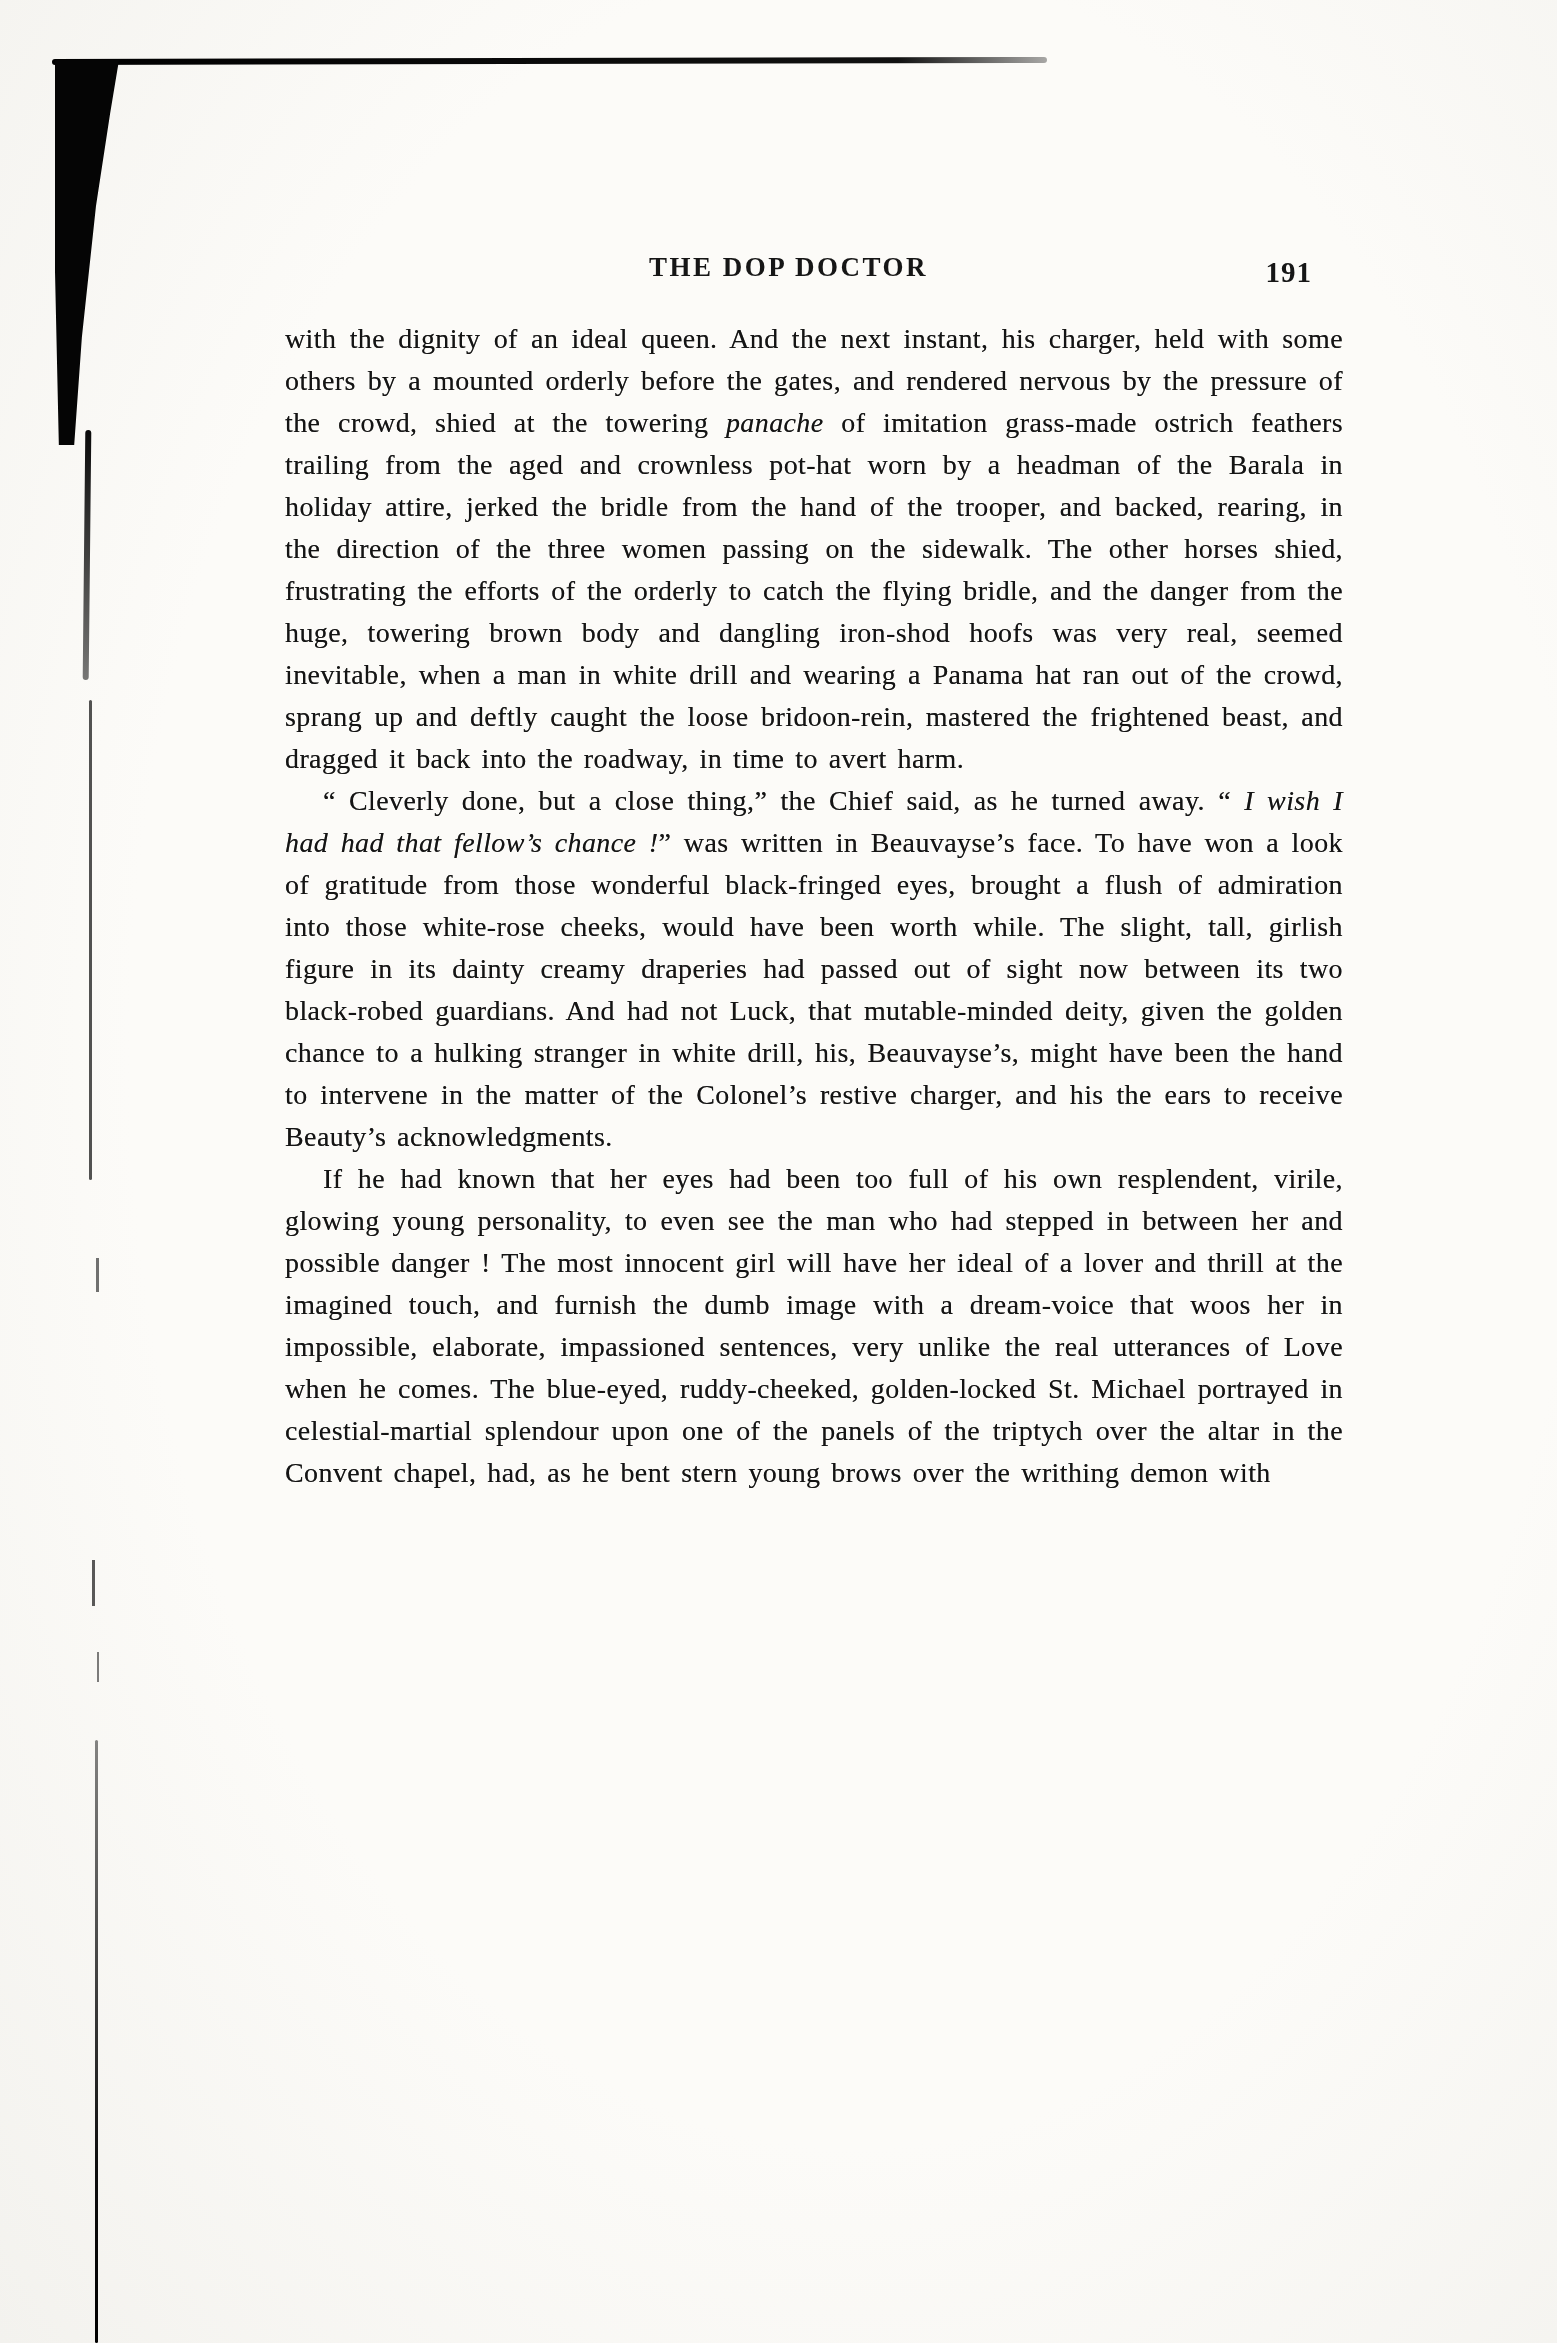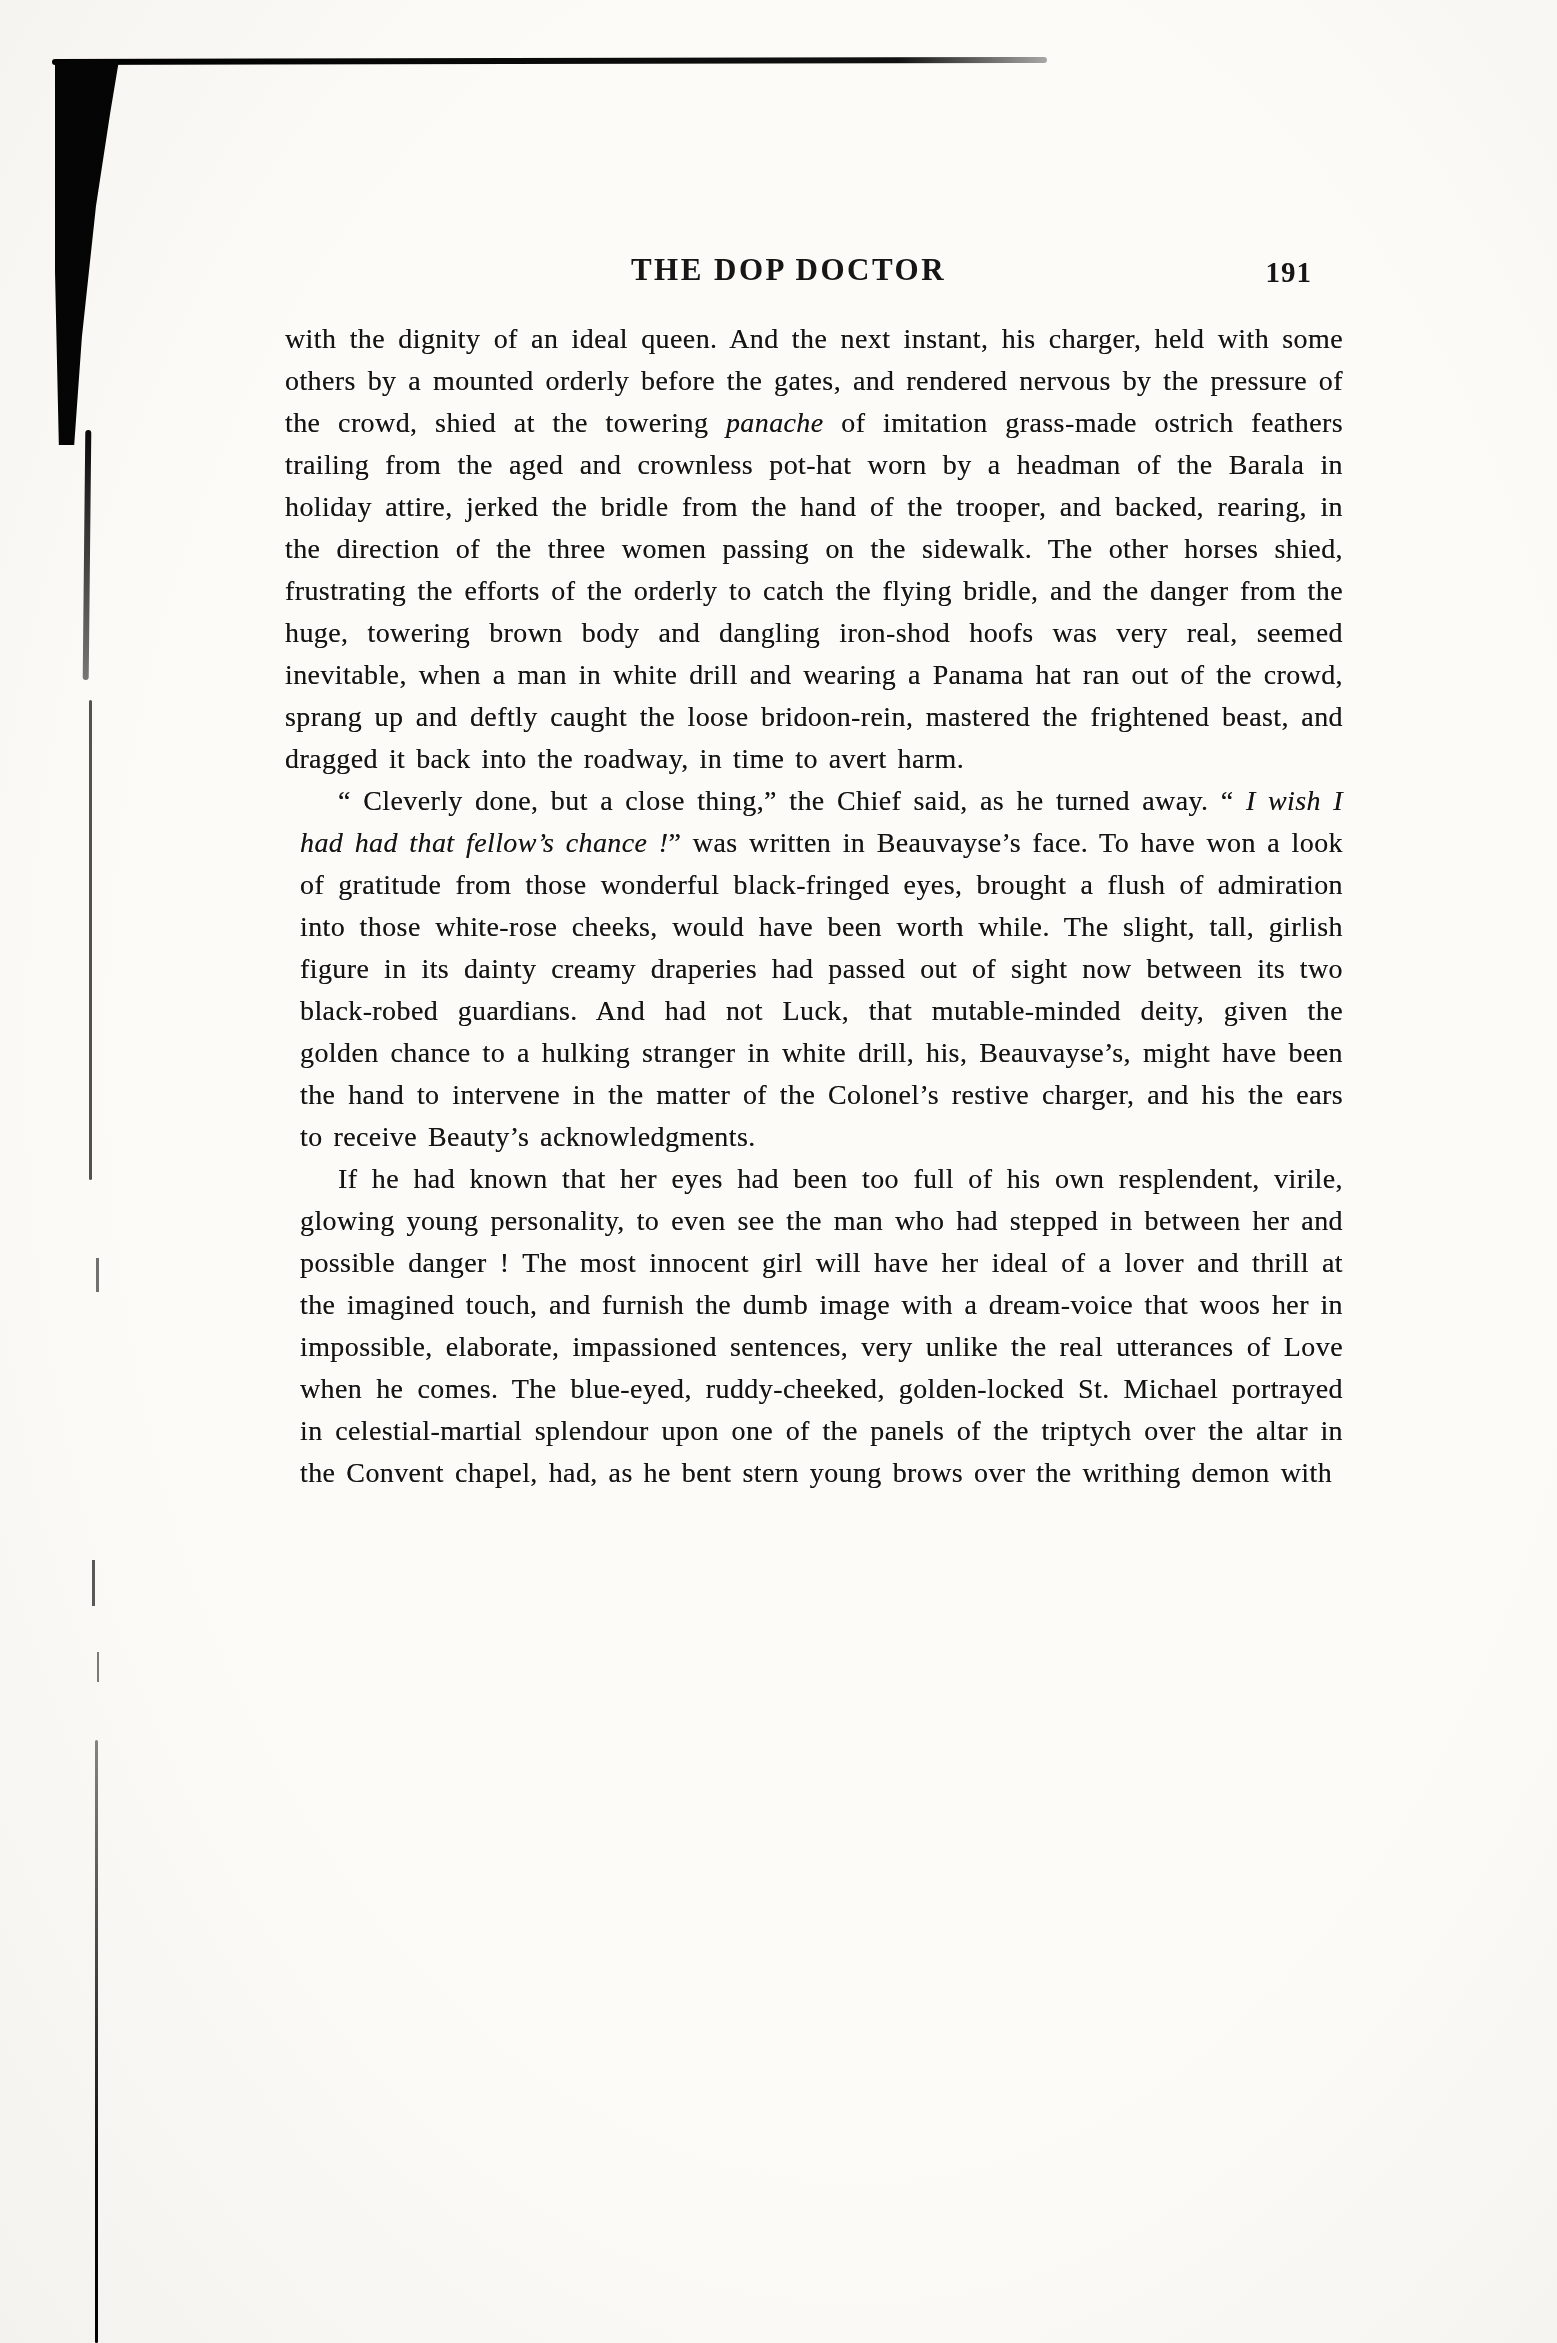--- a/index.html
+++ b/index.html
@@ -54,21 +54,21 @@
 
   
   .header {
     position: absolute;
     left: 285px; top: 252px; width: 1055px; height: 44px;
   }
   .book-title {
     position: absolute;
     left: 0; right: 0;
     text-align: center;
-    font-size: 31px;
+    font-size: 27px;
     font-weight: bold;
     letter-spacing: 2.5px;
     transform: translateX(-24px);
     white-space: nowrap;
   }
   .page-number {
     position: absolute;
     right: 28px; top: 4px;
     font-size: 29px;
     font-weight: bold;
@@ -81,21 +81,21 @@
     left: 285px; top: 318px; width: 1058px;
     font-size: 28px;
     line-height: 42px;
     text-align: justify;
     letter-spacing: 0.4px;
     word-spacing: 3.5px;
     color: #141414;
     text-shadow: 0 0 0.5px rgba(0,0,0,0.55);
   }
   .body-text p { margin: 0; }
-  .body-text p.indent { text-indent: 38px; margin-left: 15px; }
+  .body-text p.indent { text-indent: 38px; }
   .body-text em { font-style: italic; }
 </style>
 </head>
 <body>
 
 <div class="page">
 
   <div class="artifact artifact-top-line"></div>
   <div class="artifact artifact-corner"></div>
   <div class="artifact artifact-left-seg1"></div>

